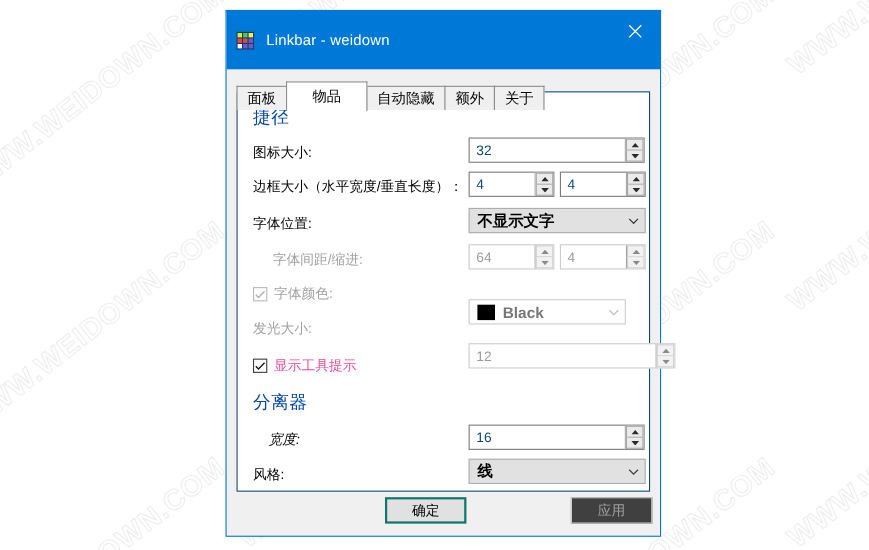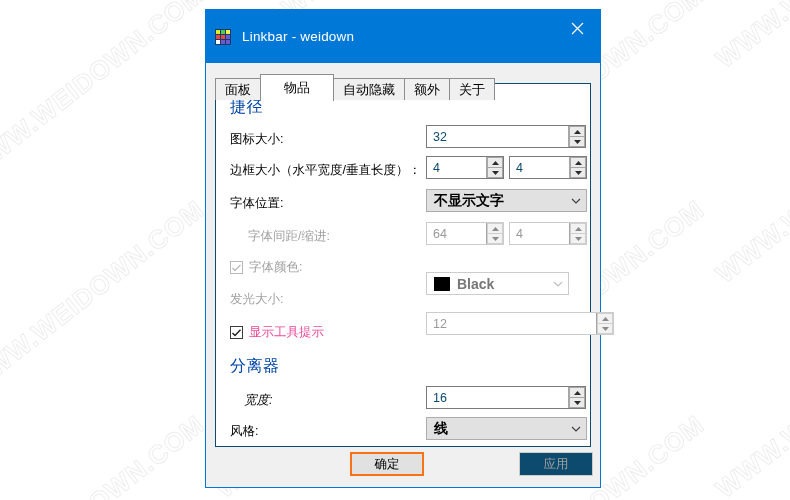--- a/index.html
+++ b/index.html
@@ -274,26 +274,26 @@
     font-size: 12.5px;
     color: #000;
     background: #e1e1e1;
     border: 1px solid #adadad;
     display: flex;
     align-items: center;
     justify-content: center;
     cursor: default;
   }
   .dlg-button.default {
-    border: 2px solid #f97316;
+    border: 2px solid #0f766e;
     background: #e1e1e1;
   }
   .dlg-button.disabled {
     color: #a0a0a0;
-    background: #0c4a6e;
+    background: #404040;
     border-color: #cccccc;
   }
 </style>
 </head>
 <body>
 
 <div id="watermark-layer">
     <div class="wm-text" style="left: 210px; top: 50px;">WWW.WEIDOWN.COM</div>
     <div class="wm-text" style="left: 710px; top: 50px;">WWW.WEIDOWN.COM</div>
     <div class="wm-text" style="left: -40px; top: 160px;">WWW.WEIDOWN.COM</div>

